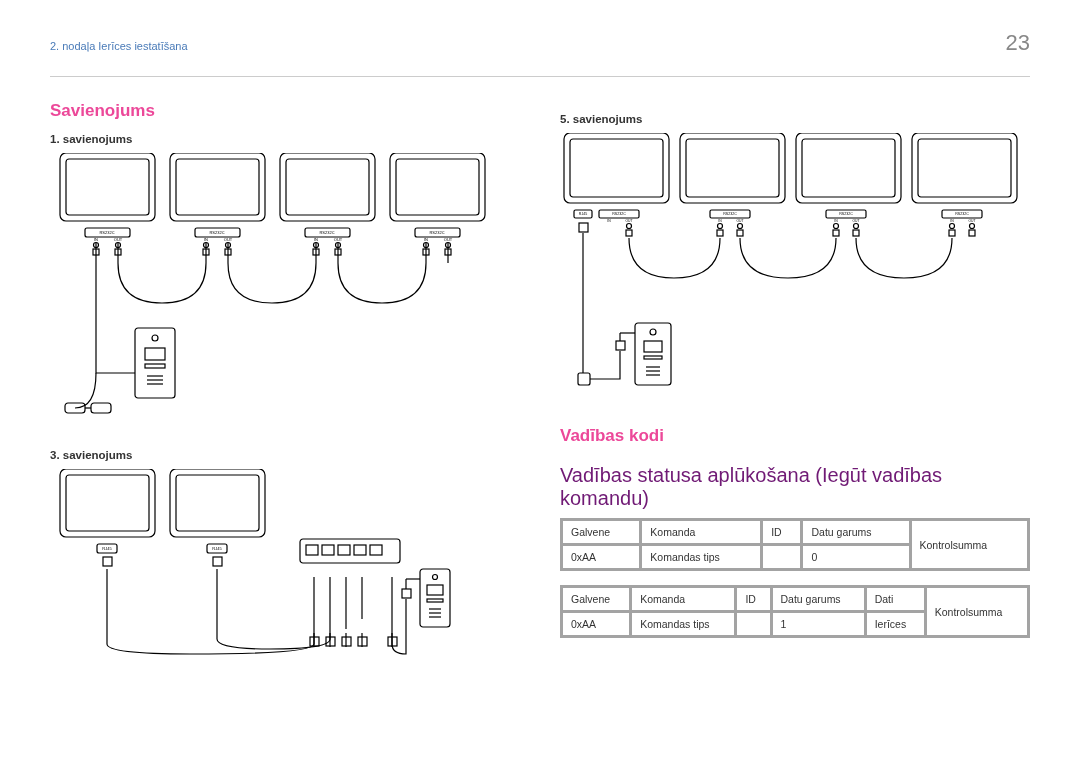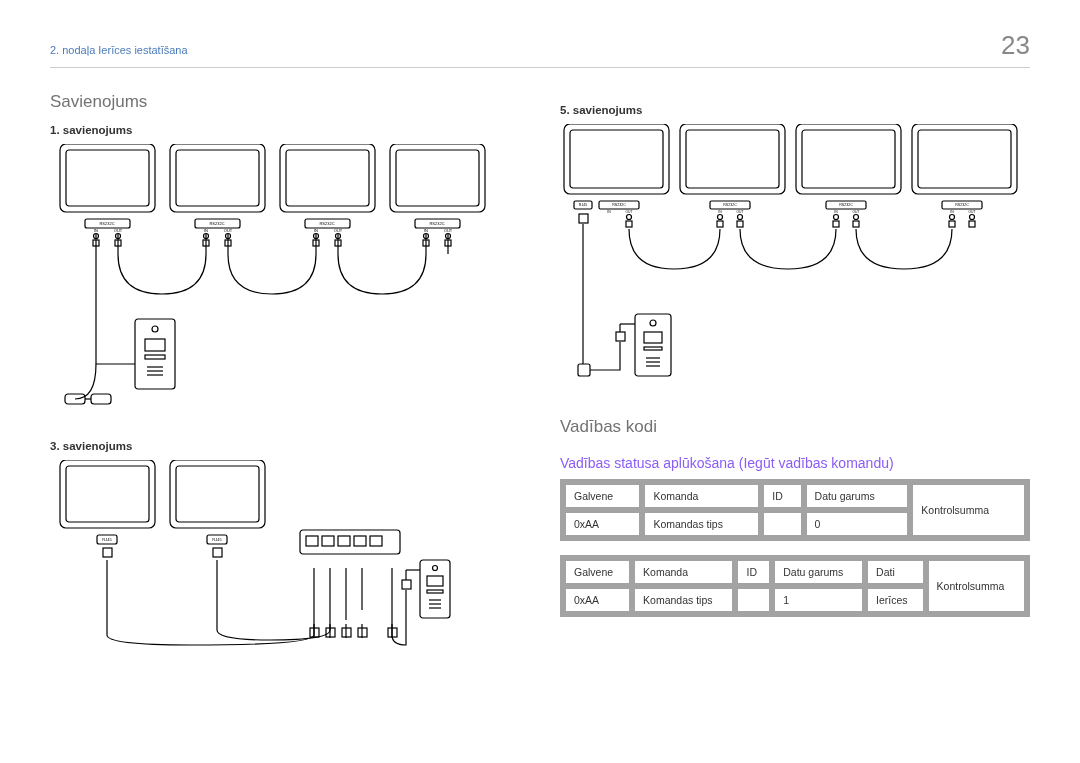--- a/index.html
+++ b/index.html
@@ -10,49 +10,49 @@
     background: #fff;
     color: #333;
     position: relative;
     padding: 30px 50px;
   }
   .header-row {
     display: flex;
     justify-content: space-between;
     align-items: baseline;
     border-bottom: 1px solid #ccc;
-    padding-bottom: 6px;
+    padding-bottom: 20px;
     margin-bottom: 24px;
   }
   .chapter { font-size: 11px; color: #4a7bb8; }
-  .page-num { font-size: 26px; color: #888; font-weight: 300; }
+  .page-num { font-size: 22px; color: #888; font-weight: 300; }
   .columns {
     display: flex;
     gap: 60px;
   }
   .col { flex: 1; }
-  h2.blue { color: #737373; font-size: 17px; font-weight: 400; margin-bottom: 10px; }
-  h3.blue-sub { color: #8b5cf6; font-size: 14px; font-weight: 500; margin-top: 18px; margin-bottom: 8px; }
+  h2.blue { color: #ec4899; font-size: 17px; font-weight: 700; margin-bottom: 10px; }
+  h3.blue-sub { color: #701a75; font-size: 20px; font-weight: 500; margin-top: 18px; margin-bottom: 8px; }
   .bullet { font-size: 11px; color: #444; line-height: 1.6; padding-left: 18px; position: relative; margin-bottom: 10px; }
   .bullet::before { content: '•'; position: absolute; left: 6px; }
   .conn-label { font-size: 11.5px; font-weight: bold; margin: 12px 0 8px 0; }
   .diagram-box {
     border: none;
     margin-bottom: 16px;
     text-align: center;
   }
   .diagram-box svg { display: block; }
   table.control {
     width: 100%;
     border-collapse: collapse;
     font-size: 10.5px;
     margin-bottom: 14px;
   }
   table.control td {
-    border: 6px solid #a3a3a3;
+    border: 3px solid #a3a3a3;
     padding: 5px 8px;
   }
   
 </style>
 </head>
 <body>
 
 <div class="header-row">
   <span class="chapter">2. nodaļa Ierīces iestatīšana</span>
   <span class="page-num">23</span>

